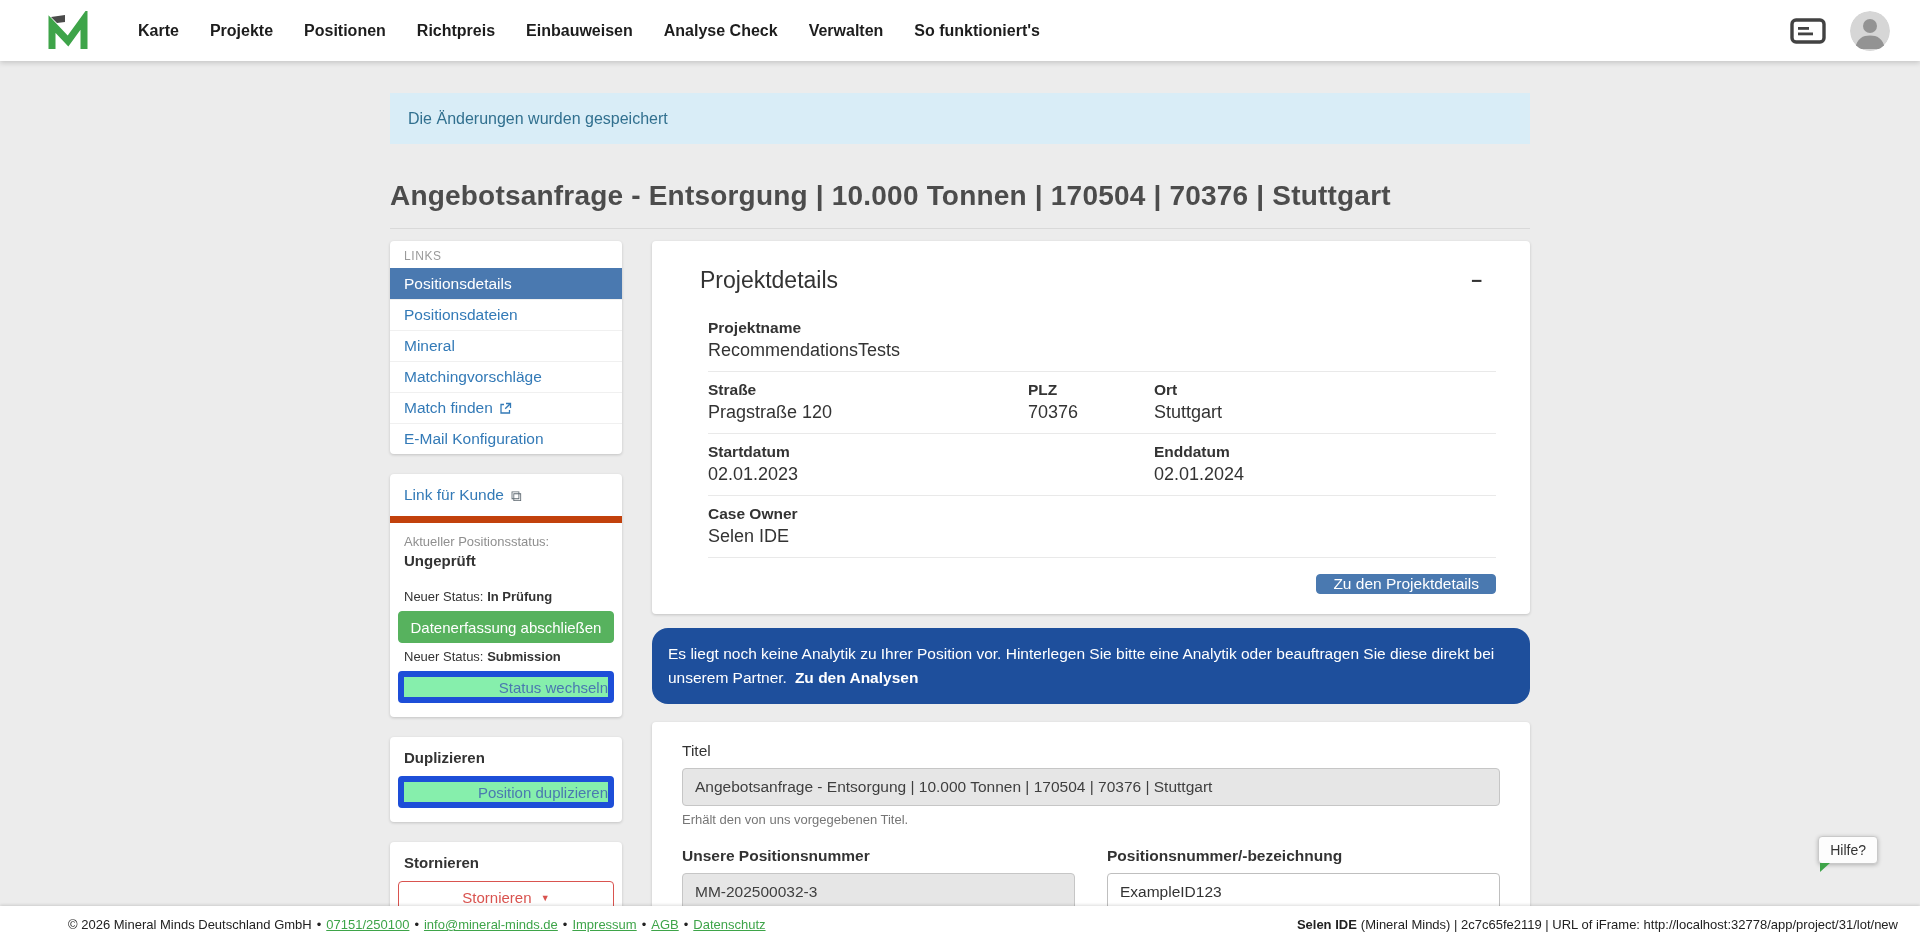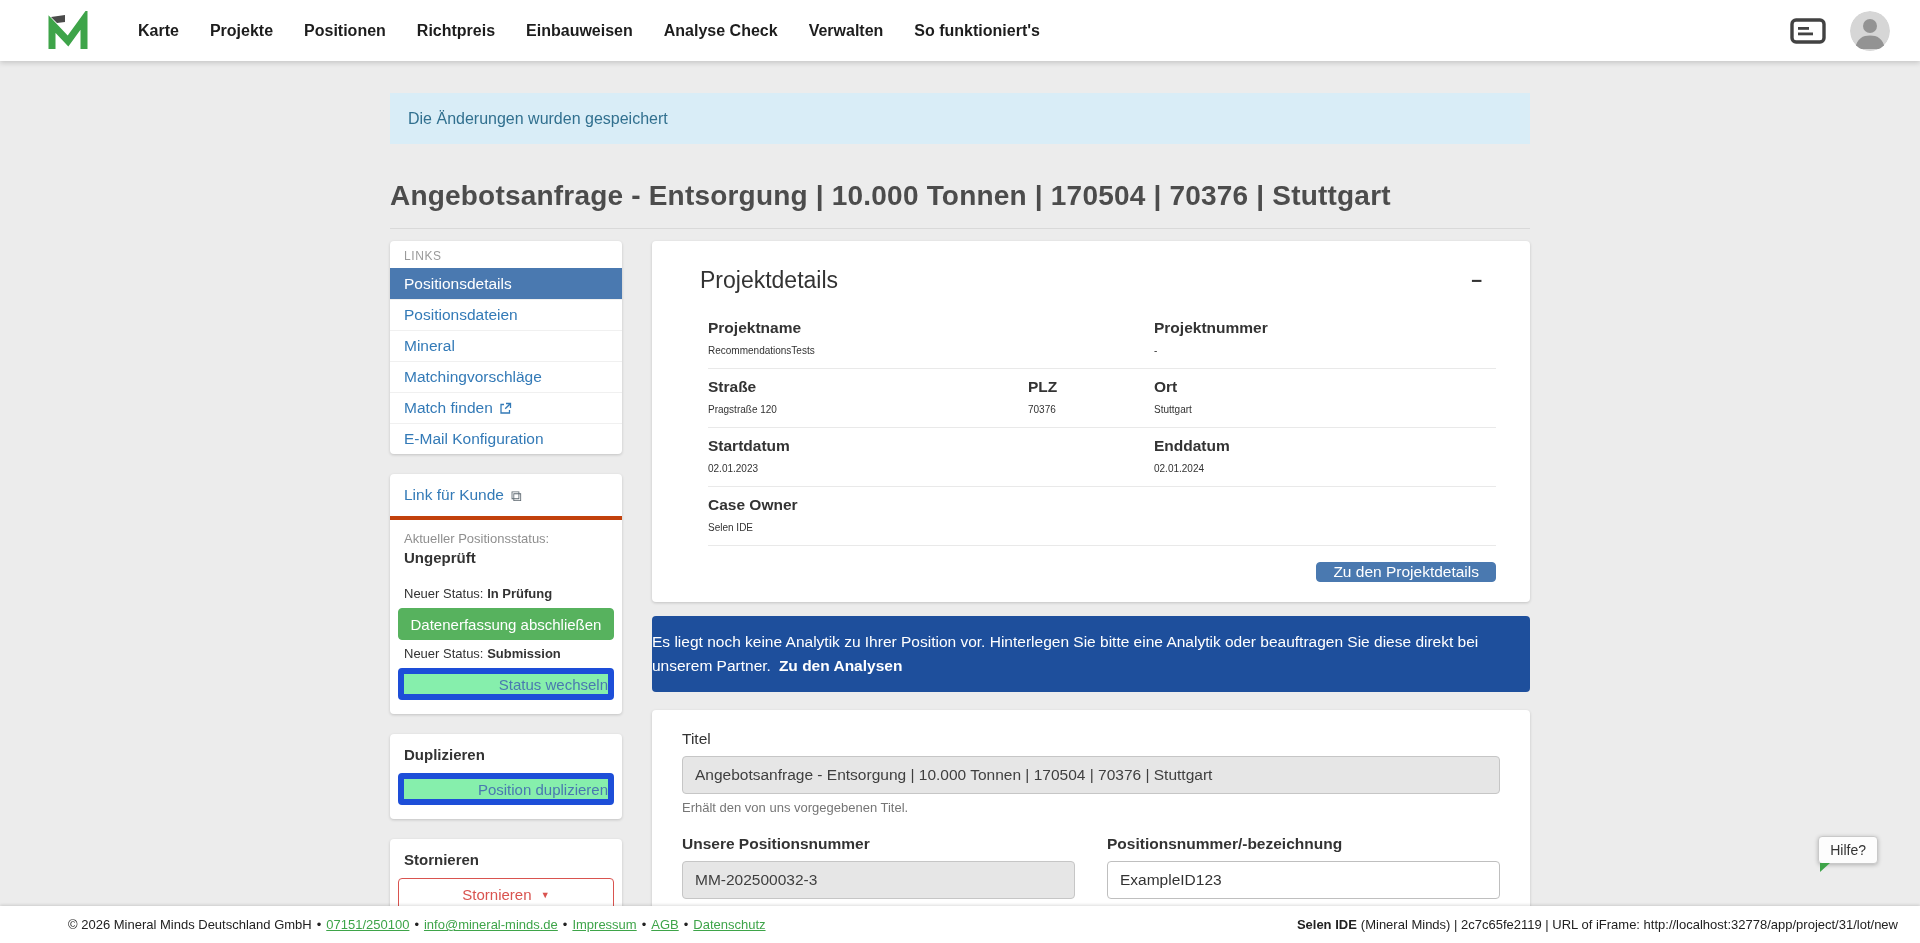--- a/index.html
+++ b/index.html
@@ -66,21 +66,21 @@
     padding: 6px 14px; font-size: 15.5px;
     color: #337ab7; text-decoration: none; cursor: pointer;
     border-top: 1px solid #f0f0f0;
   }
   a.side-item.active { background: #4a79b0; color: #fff; border-top-color: #4a79b0; }
 
   a.customer-link {
     display: flex; align-items: center; gap: 7px;
     padding: 12px 14px; font-size: 15.5px;
     color: #337ab7; text-decoration: none; cursor: pointer;
-    border-bottom: 4px solid #c2410c;
+    border-bottom: 7px solid #c2410c;
   }
   .copy-glyph { color: #5f6a72; font-size: 15px; line-height: 1; }
 
   .status-body { padding: 11px 8px 14px; }
   .muted-label { font-size: 13px; color: #8f8f8f; padding: 0 6px; }
   .current-status { font-size: 15px; font-weight: 700; color: #333; padding: 3px 6px 14px; }
   .next-status { font-size: 13px; color: #333; padding: 6px 6px 7px; }
   .next-status b { font-weight: 700; }
 
   .btn {
@@ -108,32 +108,32 @@
   .collapse-btn { background: none; border: none; cursor: pointer; font-size: 19px; font-weight: 700; color: #333; line-height: 1; }
 
   .prows { margin: 0 34px 0 56px; }
   .prow {
     display: grid; grid-template-columns: 320px 126px 1fr;
     padding: 9px 0 10px; border-bottom: 1px solid #e9e9e9;
   }
   .prow .c1 { grid-column: 1; } .prow .c1s2 { grid-column: 1 / span 2; }
   .prow .c2 { grid-column: 2; } .prow .c3 { grid-column: 3; }
   .flabel { display: block; font-size: 15.5px; font-weight: 700; color: #333; margin-bottom: 3px; }
-  .fvalue { font-size: 10px; color: #333; }
+  .fvalue { font-size: 18px; color: #333; }
 
   .proj-btn-row { display: flex; justify-content: flex-end; padding: 16px 34px 6px; }
   .btn-blue {
     background: #4a79b0; border: 1px solid #4a79b0; color: #fff;
     height: 20px; padding: 0 16px; border-radius: 4px;
     font-size: 15.5px; cursor: pointer; font-family: "Liberation Sans", sans-serif;
   }
 
   .analytics-banner {
-    background: #1e4f9c; color: #fff; border-radius: 4px;
-    padding: 14px 0; font-size: 15.5px; line-height: 1.55;
+    background: #1e4f9c; color: #fff; border-radius: 16px;
+    padding: 14px 16px; font-size: 15.5px; line-height: 1.55;
     margin-bottom: 18px;
   }
   .analytics-banner a.banner-link {
     color: #fff; font-weight: 700; text-decoration: none;
     margin-left: 8px; cursor: pointer;
   }
 
   .form-card { padding: 20px 30px 70px; }
   .form-label { display: block; font-size: 15.5px; color: #333; margin-bottom: 8px; }
   .form-label.bold { font-weight: 700; }
@@ -284,24 +284,20 @@
             <button class="collapse-btn">
               <span>−</span>
             </button>
           </div>
           <div class="prows">
             <div class="prow">
               <div class="c1s2">
                 <span class="flabel">Projektname</span>
                 <span class="fvalue">RecommendationsTests</span>
               </div>
-              <div class="c3">
-                <span class="flabel">Projektnummer</span>
-                <span class="fvalue">-</span>
-              </div>
             </div>
             <div class="prow">
               <div class="c1">
                 <span class="flabel">Straße</span>
                 <span class="fvalue">Pragstraße 120</span>
               </div>
               <div class="c2">
                 <span class="flabel">PLZ</span>
                 <span class="fvalue">70376</span>
               </div>

